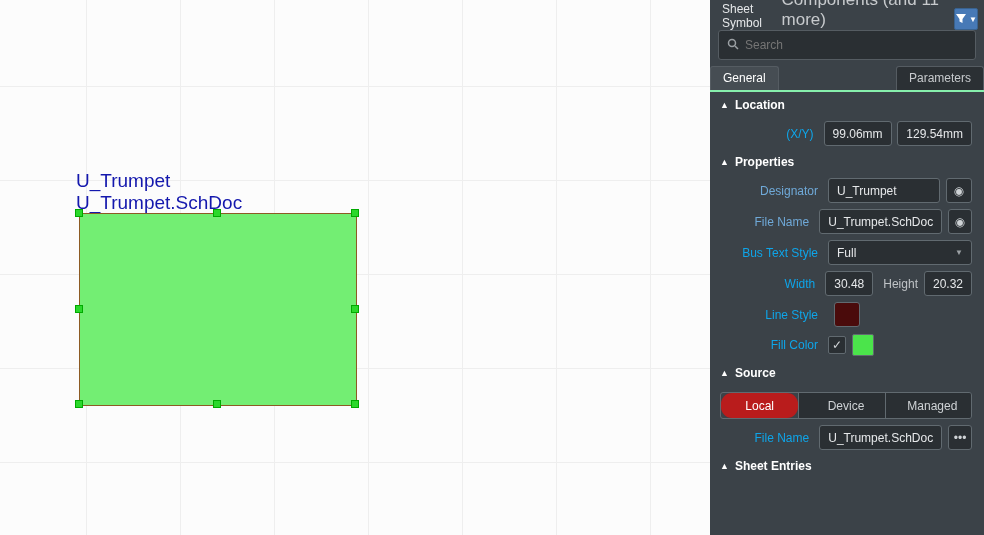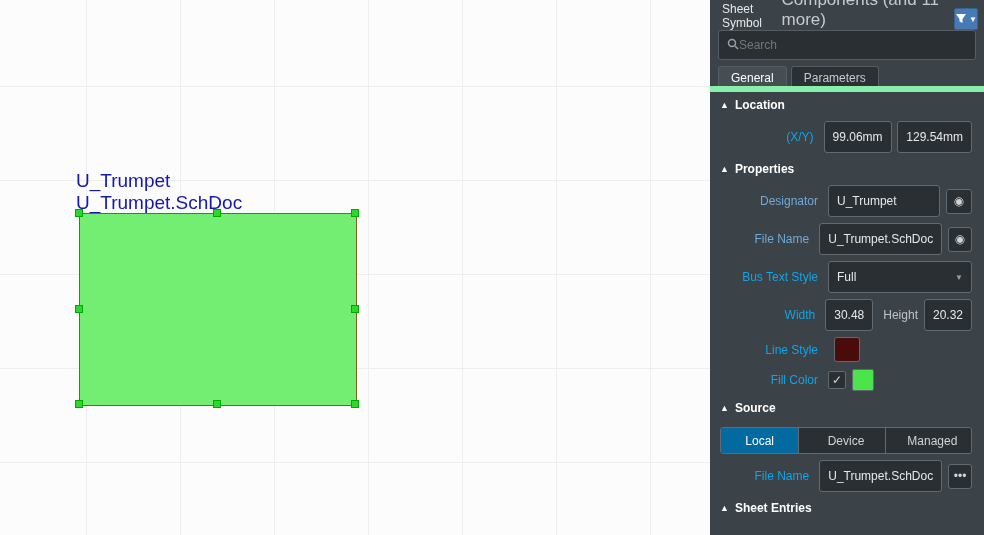--- a/index.html
+++ b/index.html
@@ -17,41 +17,41 @@
   .handle { position: absolute; width: 8px; height: 8px; background: #2bd82b; border: 1px solid #0a0; margin: -5px; }
   .h-tl{left:0;top:0}.h-tm{left:50%;top:0}.h-tr{left:100%;top:0}
   .h-ml{left:0;top:50%}.h-mr{left:100%;top:50%}
   .h-bl{left:0;top:100%}.h-bm{left:50%;top:100%}.h-br{left:100%;top:100%}
   
   .panel { width: 274px; background: #3b4248; color: #cfd3d6; font-size: 12px; display: flex; flex-direction: column; position: relative; }
   .panel-head { display: flex; align-items: flex-end; height: 30px; padding: 0 6px 0 12px; }
   .panel-head .title { color: #e6e8ea; }
   .panel-head .more { margin-left: auto; color: #c7cacd; font-size: 17px; }
   .filter-btn { width: 26px; height: 22px; background: #4779b6; border: 1px solid #39628f; border-radius: 2px; margin-left: 8px; display: flex; align-items: center; justify-content: center; color: #fff; cursor: pointer; }
-  .search { display:flex; align-items:center; height: 30px; margin: 0 8px 6px 8px; background: #2a2f33; border: 1px solid #555c62; border-radius: 3px; padding: 0 8px; color: #9ba0a4; gap:0; }
+  .search { display:flex; align-items:center; height: 30px; margin: 0 8px 6px 8px; background: #2a2f33; border: 1px solid #555c62; border-radius: 3px; padding: 0 8px; color: #9ba0a4; gap:6px; }
   .search input { background: transparent; border: none; outline: none; color: #cfd3d6; font-size: 12px; width: 100%; }
-  .tabs { display: flex; height: 26px; border-bottom: 6px solid #86efac; padding-left: 8px; gap:4px; }
+  .tabs { display: flex; height: 26px; border-bottom: 2px solid #86efac; padding-left: 0; gap:4px;justify-content:space-between; }
   .tab { padding: 4px 12px; background: #2b3034; border: 1px solid #555c62; border-bottom: none; border-radius: 3px 3px 0 0; color: #c7cacd; cursor: pointer; }
   .tab.active { background: #464d53; color: #fff; }
   .scroll { overflow-y: auto; flex:1; padding-right: 2px; }
   .scroll::-webkit-scrollbar{width:8px}.scroll::-webkit-scrollbar-thumb{background:#5a6167;border-radius:4px}
   .section-head { padding: 6px 10px; font-weight: 600; color: #fff; display:flex; align-items:center; gap:6px; }
   .section-head .tri { font-size:9px; }
   .row { display: flex; align-items: center; padding: 3px 10px; min-height: 30px; }
   .row .lab { width: 108px; text-align: right; padding-right: 10px; color: #0ea5e9; }
   .row .lab.link { color: #6fa9d8; }
-  .ipt { flex:1; height: 32px; background: #2a2f33; border: 1px solid #616a70; border-radius: 3px; color: #e6e8ea; padding: 0 8px; font-size: 12px; display:flex; align-items:center; justify-content:flex-start; }
+  .ipt { flex:1; height: 25px; background: #2a2f33; border: 1px solid #616a70; border-radius: 3px; color: #e6e8ea; padding: 0 8px; font-size: 12px; display:flex; align-items:center; justify-content:flex-start; }
   .ipt.sel::after { content:"▼"; margin-left:auto; font-size:8px; color:#9ba0a4; }
   .small-lab { color:#bfc3c6; padding: 0 6px 0 10px; }
   .icon-btn { width: 26px; height: 25px; background: #2a2f33; border: 1px solid #616a70; border-radius: 3px; margin-left: 6px; display:flex; align-items:center; justify-content:center; cursor:pointer; color:#cfd3d6; }
   .swatch { width: 26px; height:25px; border-radius:3px; margin-left:6px; border:1px solid #616a70; }
   .seg { display:flex; flex:1; height:27px; border:1px solid #616a70; border-radius:3px; overflow:hidden; }
   .seg > div { flex:1; display:flex; align-items:center; justify-content:center; background:#2a2f33; cursor:pointer; color:#cfd3d6; }
   .seg > div + div { border-left:1px solid #616a70;padding-left:8px; }
-  .seg .active { background:#0369a1; color:#fff; }
+  .seg .active { background:#b91c1c; color:#fff;border-radius:11px; }
   .chk { width:18px; height:18px; border:1px solid #616a70; background:#2a2f33; border-radius:2px; margin-right:6px; display:flex; align-items:center; justify-content:center; color:#cfd3d6; font-size:12px;}
   .fillswatch { width:22px; height:22px; background:#4be44b; border:1px solid #616a70; border-radius:2px; }
   .watermark { position:absolute; bottom:6px; left:50%; transform:translateX(-50%); font-size:14px; color:#b9bcbf; letter-spacing:1px; pointer-events:none; white-space:nowrap; }
 </style>
 </head>
 <body>
 
 <div class="canvas">
   <div class="grid"></div>
   <div class="labels">

